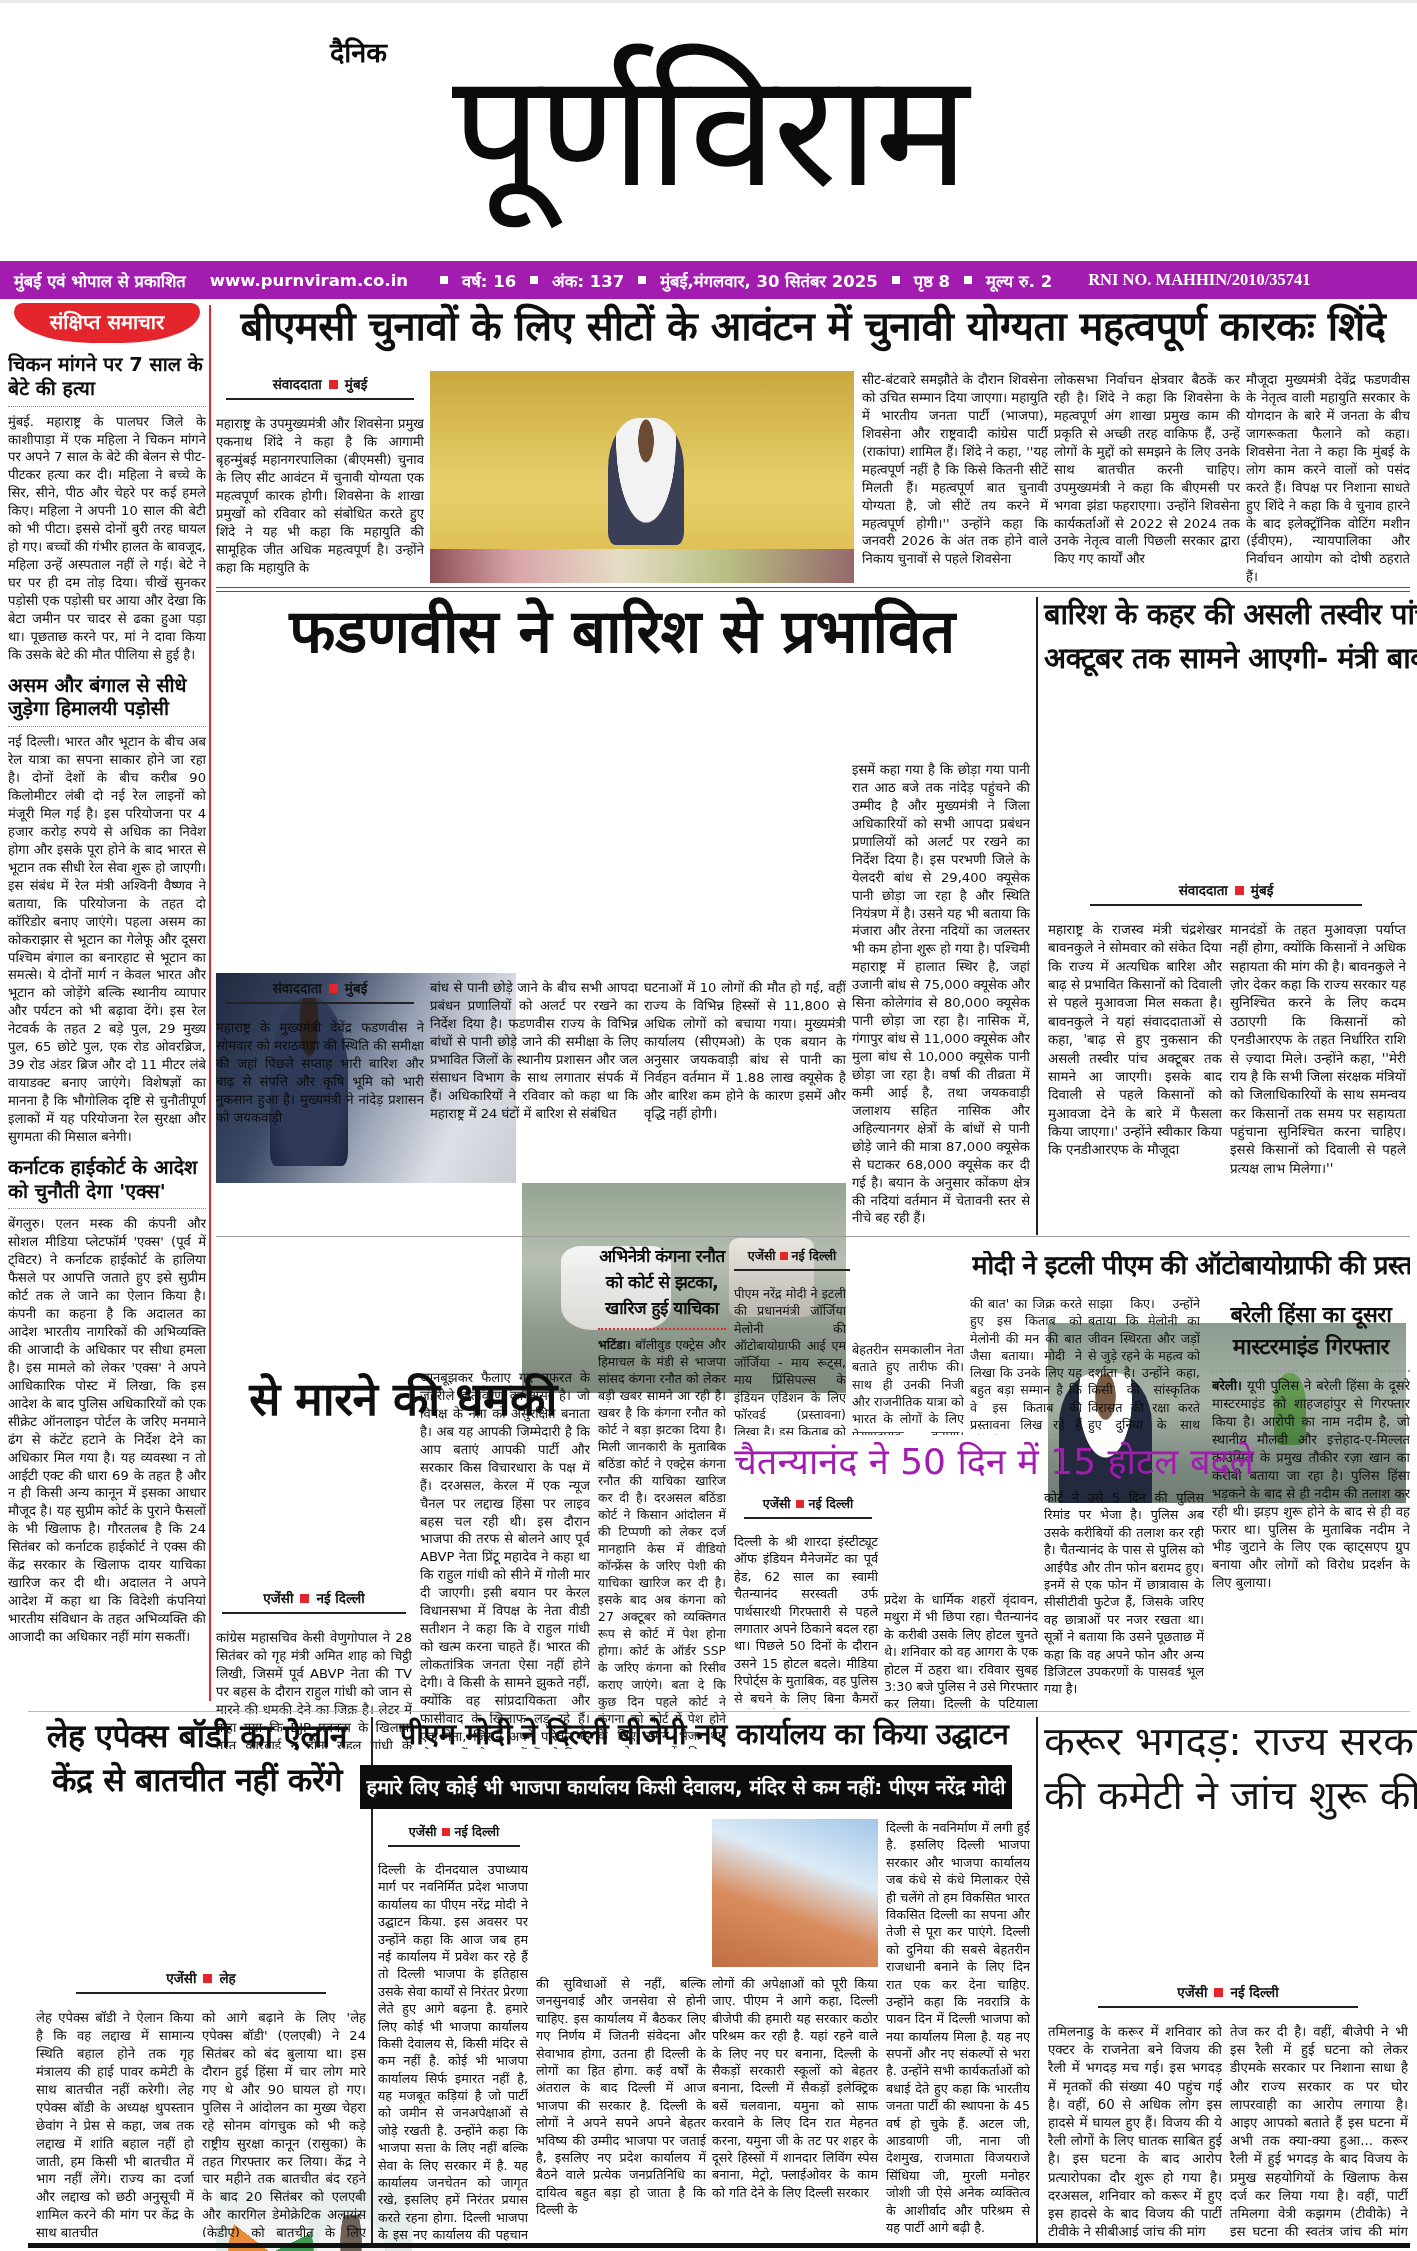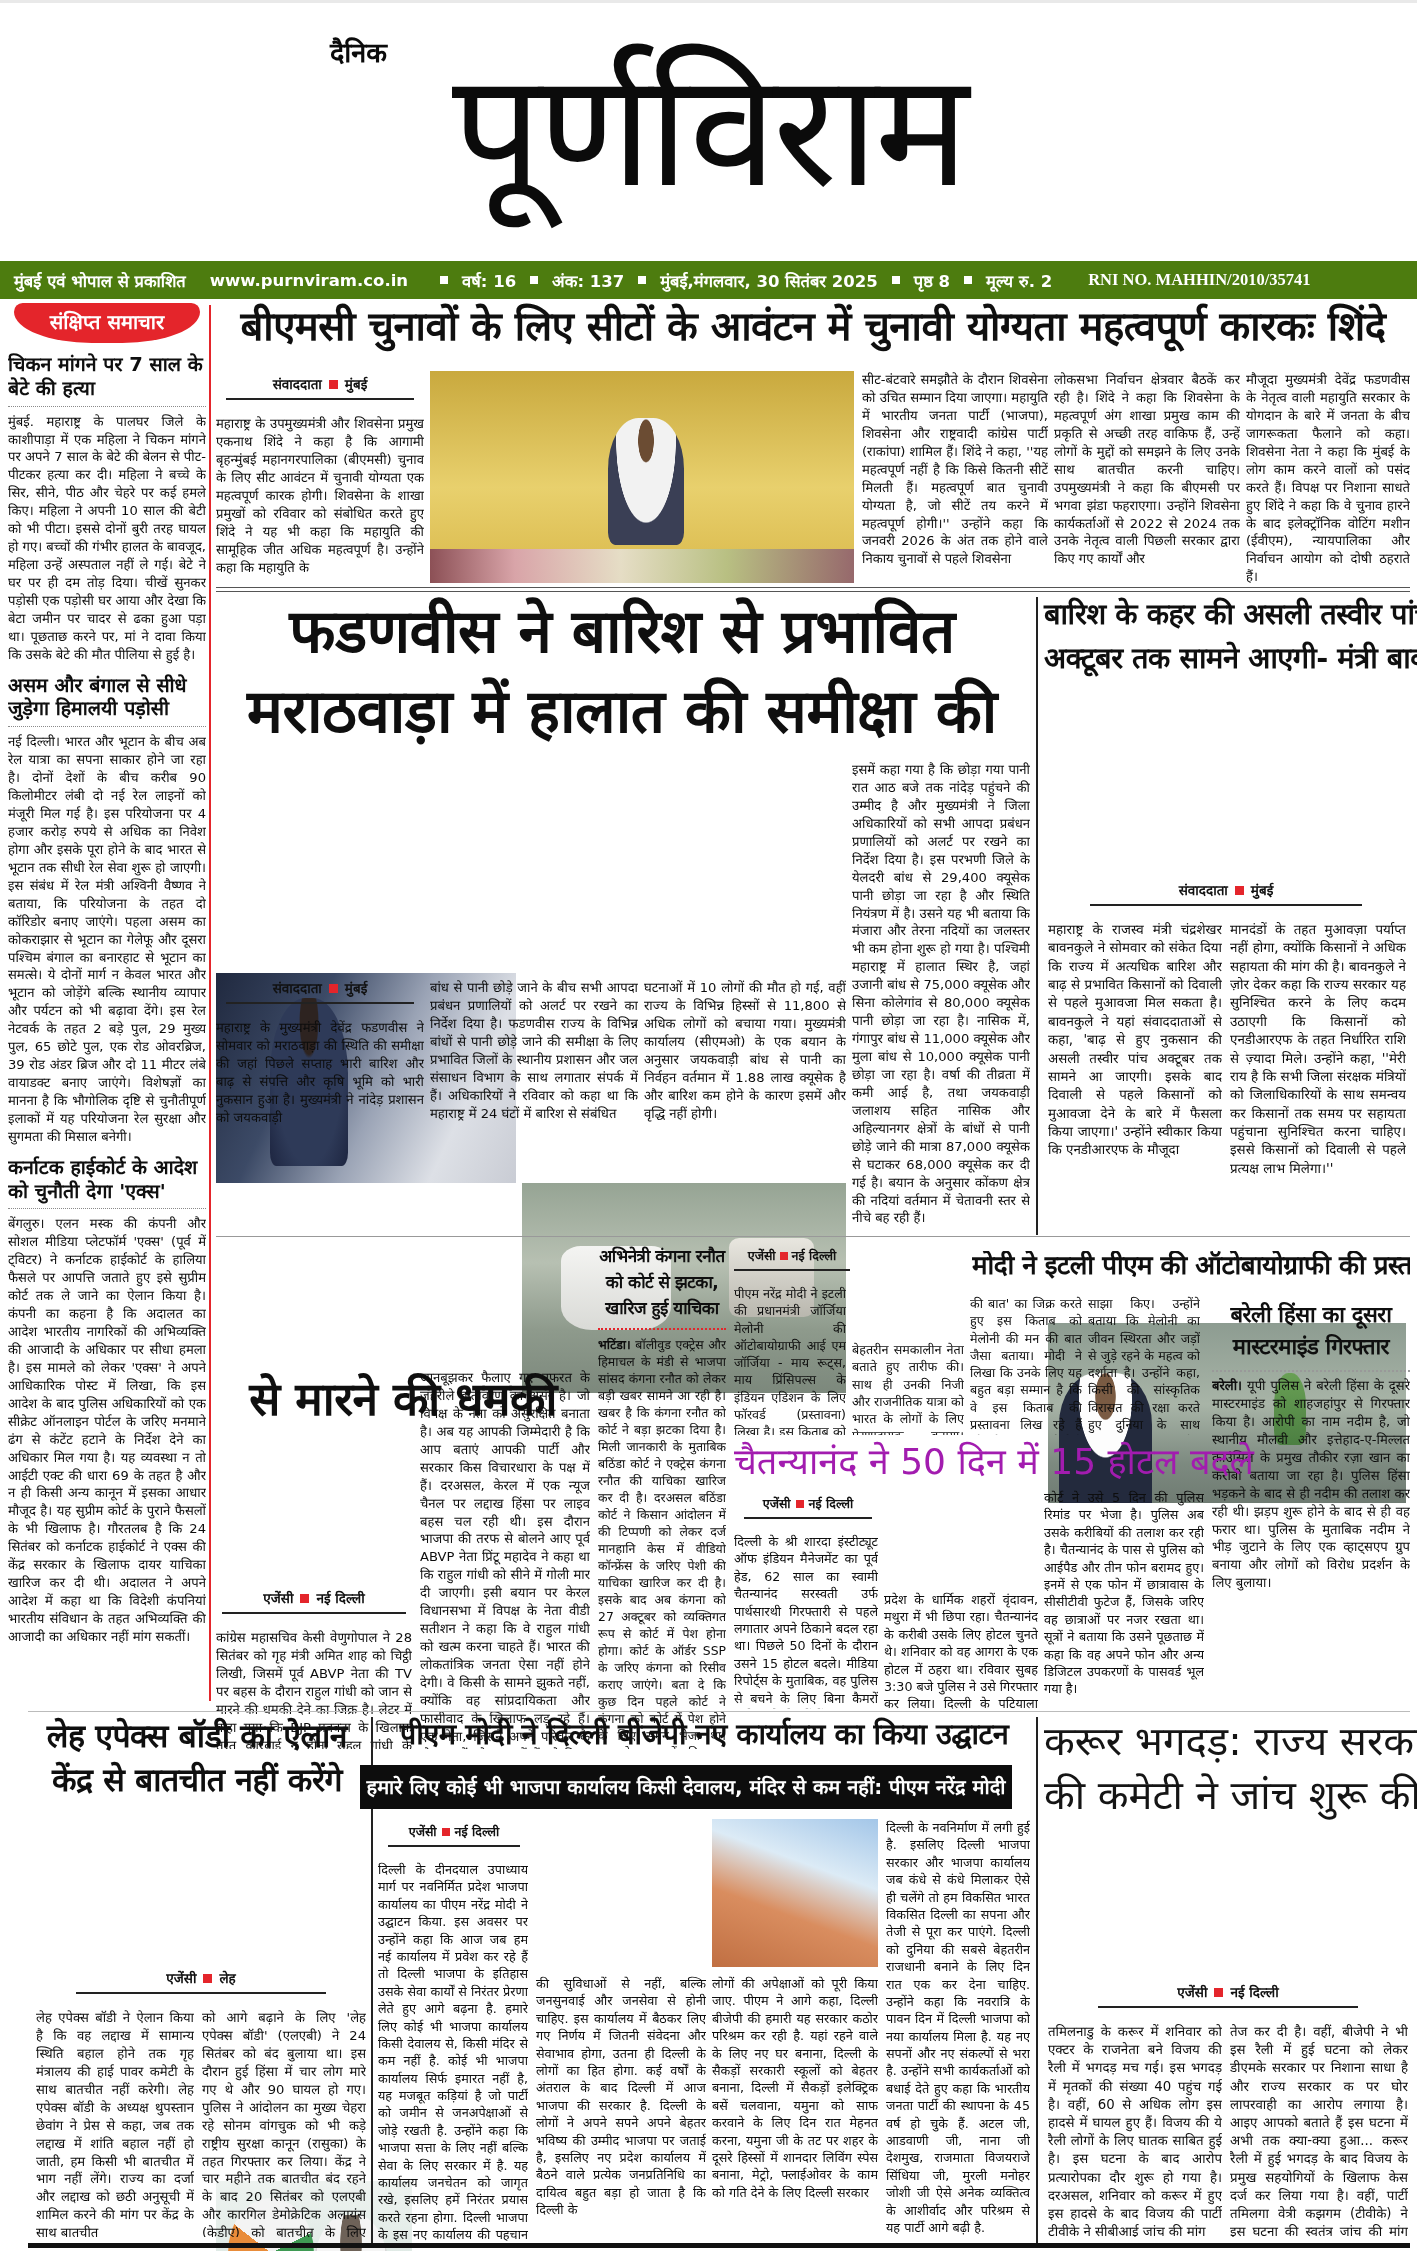--- a/index.html
+++ b/index.html
@@ -41,21 +41,21 @@
       background:linear-gradient(180deg,#69a055,#4c7f42);border-radius:45% 45% 20% 20%;}
   .ph-rahul{background:linear-gradient(180deg,#eef3f0 0%,#d6e4de 60%,#c4d6cf 100%);position:relative;}
   .ph-rahul::before{content:"";position:absolute;left:6%;top:8%;width:44%;height:52%;
       background:conic-gradient(from 200deg,#e98c3a 0 30%,#f4f4f4 30% 62%,#3f9a54 62% 100%);border-radius:50%;}
   .ph-rahul::after{content:"";position:absolute;right:10%;top:16%;width:42%;height:84%;
       background:radial-gradient(ellipse at 50% 16%,#6e6258 0 18%,#f5f5f5 19% 58%,#d8d8d8 59% 100%);border-radius:42% 42% 0 0;}
   .ph-bldg{background:linear-gradient(200deg,#a3c6e8 0%,#dcebf6 34%,#d98d5f 62%,#c06f42 100%);}
   
   .mast-title{font-weight:normal;color:#0b0b0b;font-size:158px;line-height:1;letter-spacing:-4px;}
   .mast-daily{font-weight:bold;color:#0b0b0b;font-size:27px;}
-  .redbar{background:#4d7c0f;color:#ffffff;display:flex;align-items:center;
+  .redbar{background:#a21caf;color:#ffffff;display:flex;align-items:center;
           font-weight:bold;font-size:16.5px;padding:0 14px;gap:10px;}
   .bsq{display:inline-block;width:8px;height:8px;background:#ffffff;margin:0 4px;}
   .subbar{background:#0d0d0d;color:#ffffff;font-weight:bold;text-align:center;}
 </style>
 </head>
 <body>
 
 <div id="page">
 
   <div class="abs" style="left:0;top:0;width:1417px;height:256px;">
@@ -101,21 +101,20 @@
     <div class="byl"><span>संवाददाता</span><span class="sq"></span><span>मुंबई</span></div>
   </div>
   <div class="abs bt" style="left:216px;top:412px;width:208px;height:168px;">महाराष्ट्र के उपमुख्यमंत्री और शिवसेना प्रमुख एकनाथ शिंदे ने कहा है कि आगामी बृहन्मुंबई महानगरपालिका (बीएमसी) चुनाव के लिए सीट आवंटन में चुनावी योग्यता एक महत्वपूर्ण कारक होगी। शिवसेना के शाखा प्रमुखों को रविवार को संबोधित करते हुए शिंदे ने यह भी कहा कि महायुति की सामूहिक जीत अधिक महत्वपूर्ण है। उन्होंने कहा कि महायुति के</div>
   <div class="abs photo ph-shinde" style="left:430px;top:368px;width:424px;height:212px;"></div>
   <div class="abs bt" style="left:862px;top:368px;width:186px;height:212px;">सीट-बंटवारे समझौते के दौरान शिवसेना को उचित सम्मान दिया जाएगा। महायुति में भारतीय जनता पार्टी (भाजपा), शिवसेना और राष्ट्रवादी कांग्रेस पार्टी (राकांपा) शामिल हैं। शिंदे ने कहा, ''यह महत्वपूर्ण नहीं है कि किसे कितनी सीटें मिलती हैं। महत्वपूर्ण बात चुनावी योग्यता है, जो सीटें तय करने में महत्वपूर्ण होगी।'' उन्होंने कहा कि जनवरी 2026 के अंत तक होने वाले निकाय चुनावों से पहले शिवसेना</div>
   <div class="abs bt" style="left:1054px;top:368px;width:186px;height:212px;">लोकसभा निर्वाचन क्षेत्रवार बैठकें कर रही है। शिंदे ने कहा कि शिवसेना के महत्वपूर्ण अंग शाखा प्रमुख काम की प्रकृति से अच्छी तरह वाकिफ हैं, उन्हें लोगों के मुद्दों को समझने के लिए उनके साथ बातचीत करनी चाहिए। उपमुख्यमंत्री ने कहा कि बीएमसी पर भगवा झंडा फहराएगा। उन्होंने शिवसेना कार्यकर्ताओं से 2022 से 2024 तक उनके नेतृत्व वाली पिछली सरकार द्वारा किए गए कार्यों और</div>
   <div class="abs bt" style="left:1246px;top:368px;width:164px;height:212px;">मौजूदा मुख्यमंत्री देवेंद्र फडणवीस के नेतृत्व वाली महायुति सरकार के योगदान के बारे में जनता के बीच जागरूकता फैलाने को कहा। शिवसेना नेता ने कहा कि मुंबई के लोग काम करने वालों को पसंद करते हैं। विपक्ष पर निशाना साधते हुए शिंदे ने कहा कि वे चुनाव हारने के बाद इलेक्ट्रॉनिक वोटिंग मशीन (ईवीएम), न्यायपालिका और निर्वाचन आयोग को दोषी ठहराते हैं।</div>
   <div class="abs" style="left:216px;top:584px;width:1194px;height:3px;border-top:1px solid #555;border-bottom:1px solid #555;"></div>
 
   <div class="abs hl hlc" style="left:216px;top:596px;width:812px;font-size:60px;">फडणवीस ने बारिश से प्रभावित</div>
-  <div class="abs hl hlc" style="left:216px;top:676px;width:812px;font-size:60px;">मराठवाड़ा में हालात की समीक्षा की</div>
   <div class="abs photo ph-meeting" style="left:216px;top:758px;width:300px;height:210px;"></div>
   <div class="abs photo ph-flood" style="left:522px;top:758px;width:324px;height:210px;"></div>
   <div class="abs bt" style="left:852px;top:758px;width:178px;height:472px;">इसमें कहा गया है कि छोड़ा गया पानी रात आठ बजे तक नांदेड़ पहुंचने की उम्मीद है और मुख्यमंत्री ने जिला अधिकारियों को सभी आपदा प्रबंधन प्रणालियों को अलर्ट पर रखने का निर्देश दिया है। इस परभणी जिले के येलदरी बांध से 29,400 क्यूसेक पानी छोड़ा जा रहा है और स्थिति नियंत्रण में है। उसने यह भी बताया कि मंजारा और तेरना नदियों का जलस्तर भी कम होना शुरू हो गया है। पश्चिमी महाराष्ट्र में हालात स्थिर है, जहां उजानी बांध से 75,000 क्यूसेक और सिना कोलेगांव से 80,000 क्यूसेक पानी छोड़ा जा रहा है। नासिक में, गंगापुर बांध से 11,000 क्यूसेक और मुला बांध से 10,000 क्यूसेक पानी छोड़ा जा रहा है। वर्षा की तीव्रता में कमी आई है, तथा जयकवाड़ी जलाशय सहित नासिक और अहिल्यानगर क्षेत्रों के बांधों से पानी छोड़े जाने की मात्रा 87,000 क्यूसेक से घटाकर 68,000 क्यूसेक कर दी गई है। बयान के अनुसार कोंकण क्षेत्र की नदियां वर्तमान में चेतावनी स्तर से नीचे बह रही हैं।</div>
   <div class="abs" style="left:226px;top:976px;width:188px;">
     <div class="byl"><span>संवाददाता</span><span class="sq"></span><span>मुंबई</span></div>
   </div>
   <div class="abs bt" style="left:216px;top:1016px;width:208px;height:214px;">महाराष्ट्र के मुख्यमंत्री देवेंद्र फडणवीस ने सोमवार को मराठवाड़ा की स्थिति की समीक्षा की जहां पिछले सप्ताह भारी बारिश और बाढ़ से संपत्ति और कृषि भूमि को भारी नुकसान हुआ है। मुख्यमंत्री ने नांदेड़ प्रशासन को जयकवाड़ी</div>
   <div class="abs bt" style="left:430px;top:976px;width:208px;height:254px;">बांध से पानी छोड़े जाने के बीच सभी आपदा प्रबंधन प्रणालियों को अलर्ट पर रखने का निर्देश दिया है। फडणवीस राज्य के विभिन्न बांधों से पानी छोड़े जाने की समीक्षा के लिए प्रभावित जिलों के स्थानीय प्रशासन और जल संसाधन विभाग के साथ लगातार संपर्क में हैं। अधिकारियों ने रविवार को कहा था कि महाराष्ट्र में 24 घंटों में बारिश से संबंधित</div>
   <div class="abs bt" style="left:644px;top:976px;width:202px;height:254px;">घटनाओं में 10 लोगों की मौत हो गई, वहीं राज्य के विभिन्न हिस्सों से 11,800 से अधिक लोगों को बचाया गया। मुख्यमंत्री कार्यालय (सीएमओ) के एक बयान के अनुसार जयकवाड़ी बांध से पानी का निर्वहन वर्तमान में 1.88 लाख क्यूसेक है और बारिश कम होने के कारण इसमें और वृद्धि नहीं होगी।</div>
 

